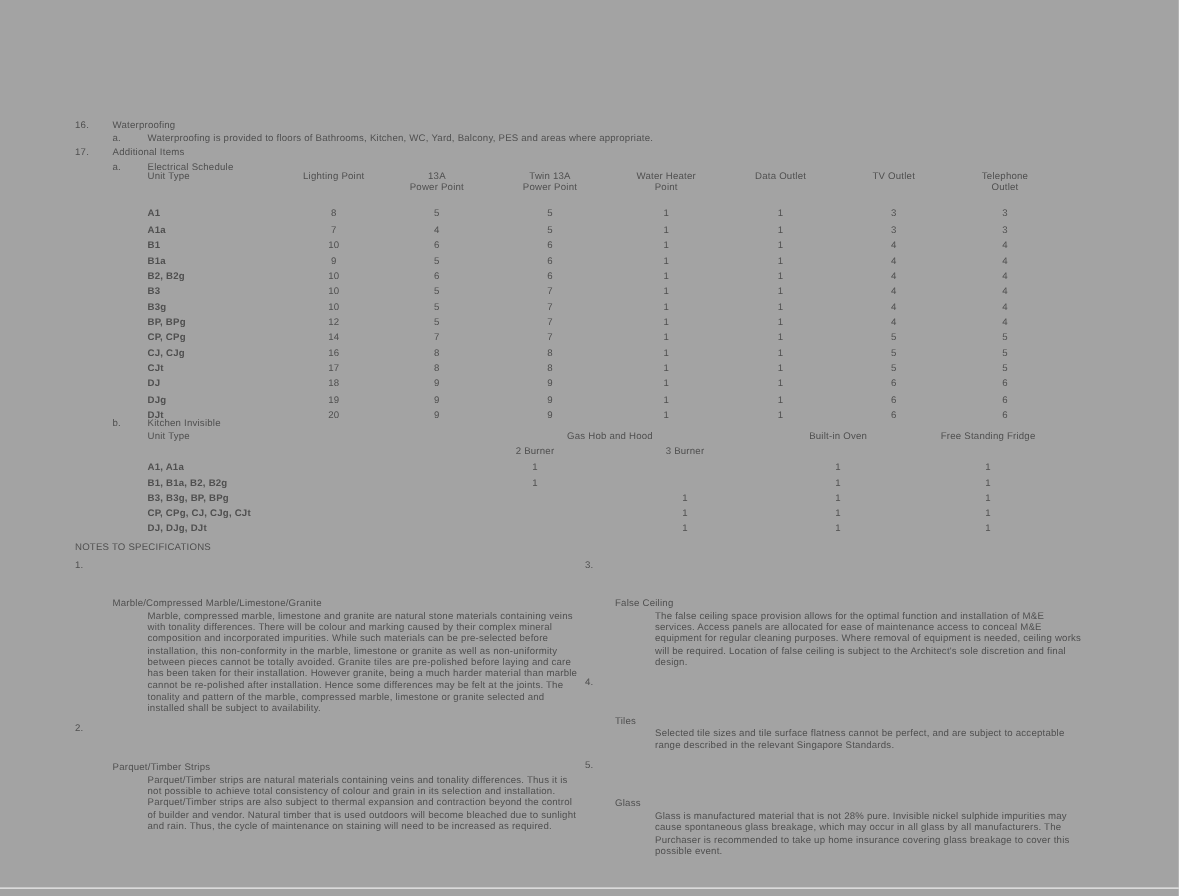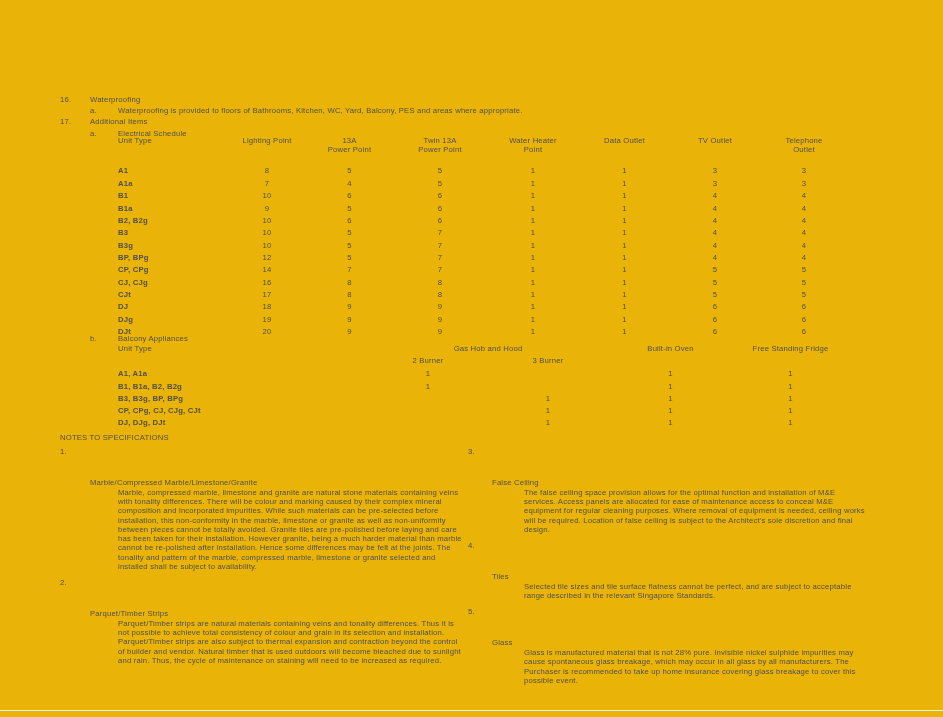--- a/index.html
+++ b/index.html
@@ -5,21 +5,21 @@
   html, body { margin: 0; padding: 0; }
   body {
     width: 943px; height: 717px; overflow: hidden;
     background: #ffffff;
     font-family: "Liberation Sans", sans-serif;
     color: #4f4f4f;
     font-size: 7.7px;
     letter-spacing: 0.18px;
     -webkit-font-smoothing: antialiased;
   }
-  .sheet { position: absolute; left: 0; top: 0; width: 943px; height: 717px; background: #eab308; }
+  .sheet { position: absolute; left: 0; top: 0; width: 943px; height: 717px; background: #a3a3a3; }
 
   
   .topsec { position: absolute; left: 60px; top: 94px; width: 840px; line-height: 11.2px; }
   .num-line { display: flex; }
   .num-line .num { width: 30px; flex: 0 0 30px; }
   .sub-line { display: flex; margin-left: 30px; }
   .sub-line .letter { width: 28px; flex: 0 0 28px; }
 
   
   .etable-wrap { position: absolute; left: 118px; top: 136px; }
@@ -249,21 +249,21 @@
             <td>1</td>
             <td>6</td>
             <td>6</td>
           </tr>
         </tbody>
     </table>
   </div>
 
   <div class="kitchen-title">
     <span class="letter">b.</span>
-    <span>Balcony Appliances</span>
+    <span>Kitchen Invisible</span>
   </div>
   <div class="ktable-wrap">
     <table class="ktable">
       <colgroup>
         <col style="width:250px">
           <col style="width:120px">
           <col style="width:120px">
           <col style="width:125px">
           <col style="width:115px">
       </colgroup>

